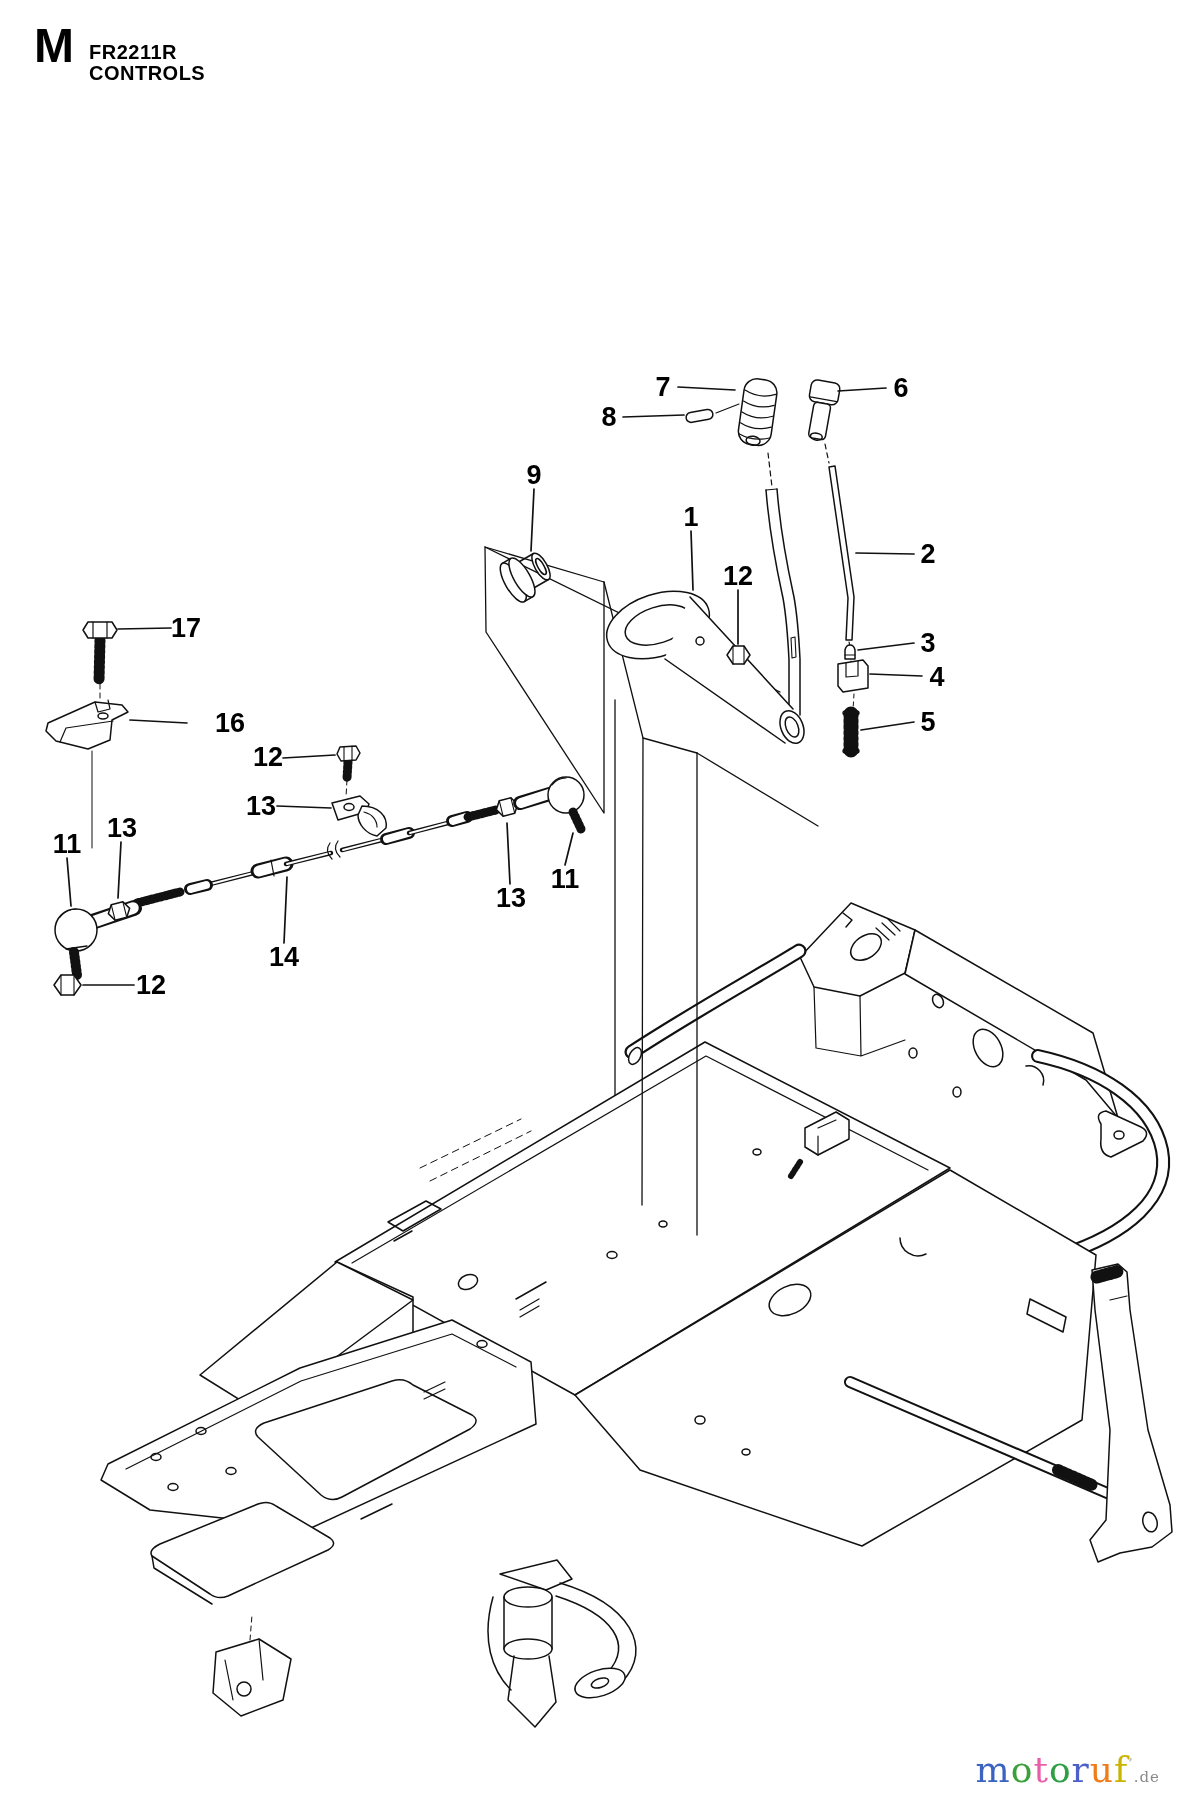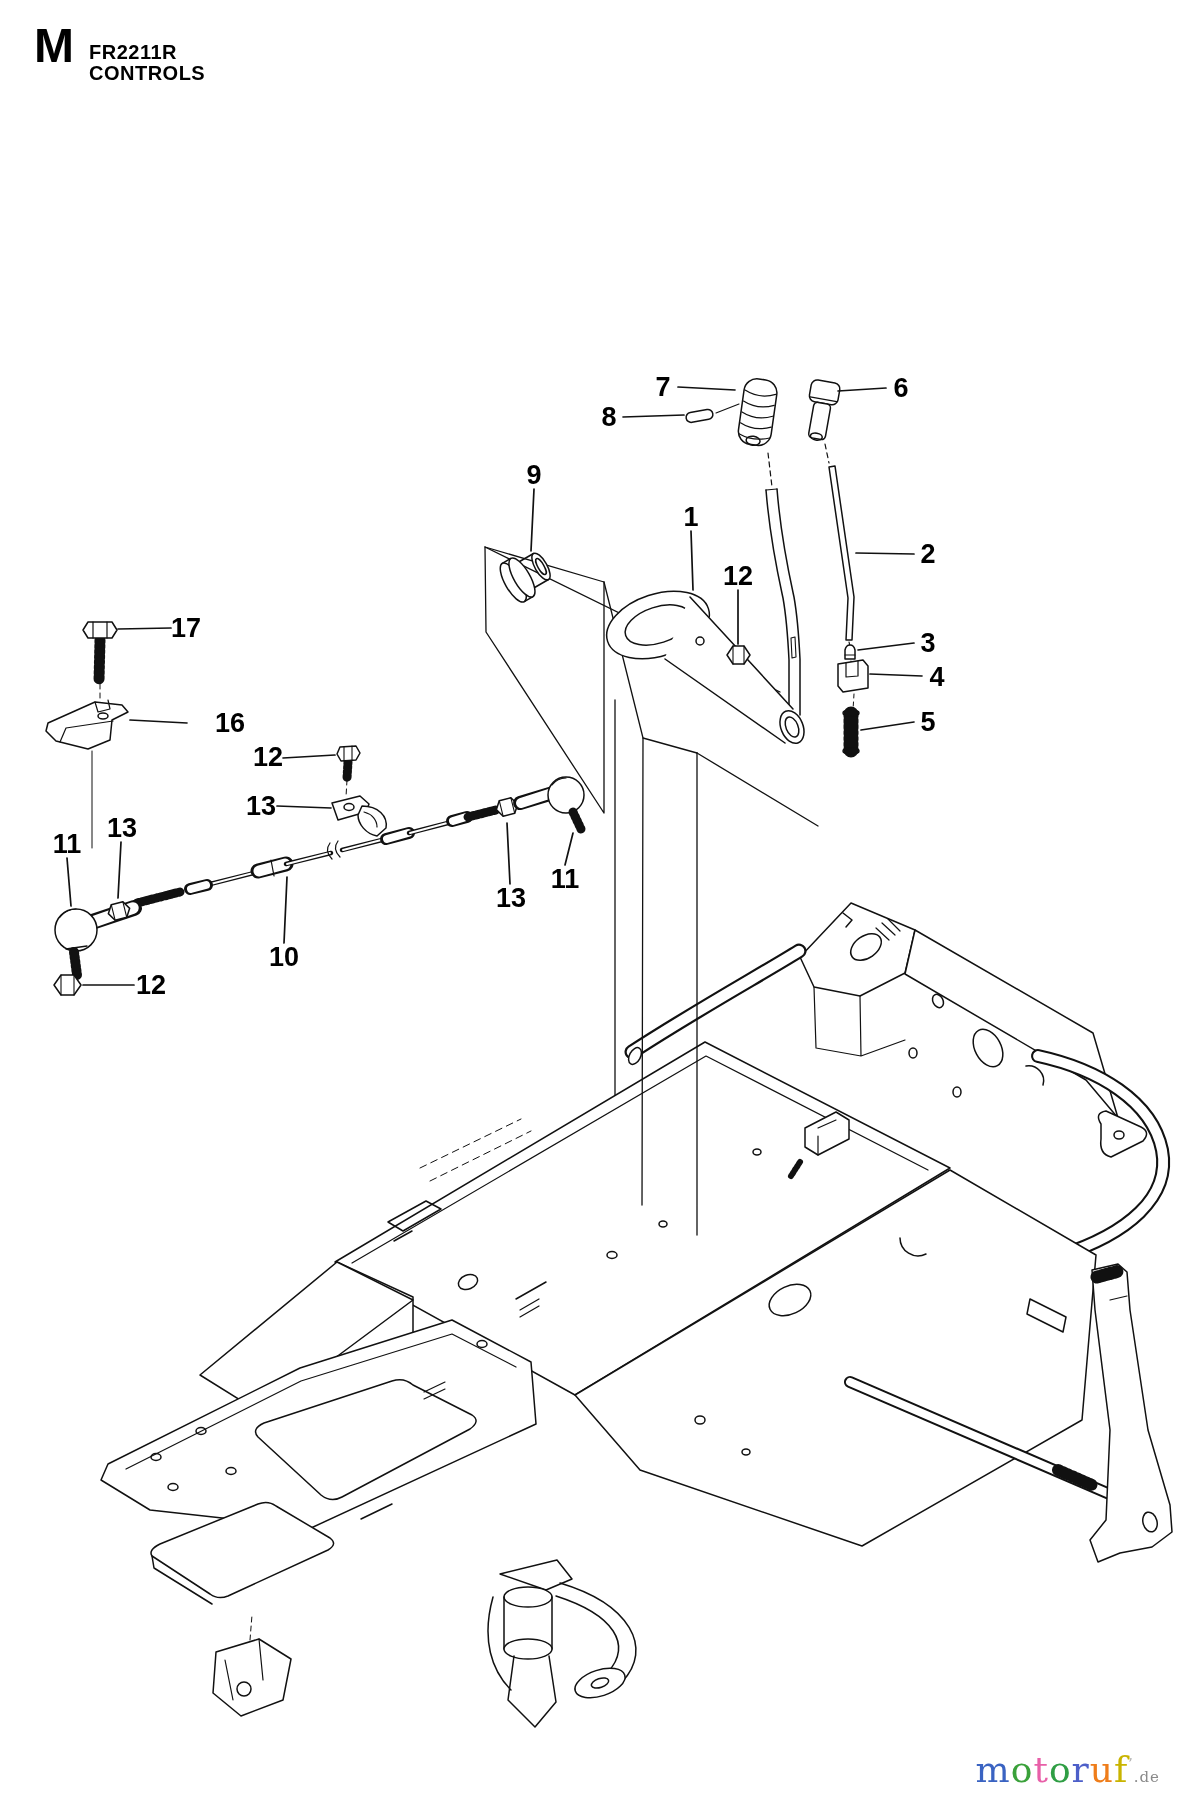--- a/index.html
+++ b/index.html
@@ -311,21 +311,21 @@
   <div id="callouts">
       <div class="callout" style="left: 691px; top: 517px;">1</div>
       <div class="callout" style="left: 928px; top: 554px;">2</div>
       <div class="callout" style="left: 928px; top: 643px;">3</div>
       <div class="callout" style="left: 937px; top: 677px;">4</div>
       <div class="callout" style="left: 928px; top: 722px;">5</div>
       <div class="callout" style="left: 901px; top: 388px;">6</div>
       <div class="callout" style="left: 663px; top: 387px;">7</div>
       <div class="callout" style="left: 609px; top: 417px;">8</div>
       <div class="callout" style="left: 534px; top: 475px;">9</div>
-      <div class="callout" style="left: 284px; top: 957px;">10</div>
+      <div class="callout" style="left: 284px; top: 957px;">14</div>
       <div class="callout" style="left: 67px; top: 844px;">11</div>
       <div class="callout" style="left: 565px; top: 879px;">11</div>
       <div class="callout" style="left: 151px; top: 985px;">12</div>
       <div class="callout" style="left: 738px; top: 576px;">12</div>
       <div class="callout" style="left: 122px; top: 828px;">13</div>
       <div class="callout" style="left: 511px; top: 898px;">13</div>
       <div class="callout" style="left: 261px; top: 806px;">13</div>
       <div class="callout" style="left: 268px; top: 757px;">12</div>
       <div class="callout" style="left: 202px; top: 723px; margin-left: 28px;">16</div>
       <div class="callout" style="left: 186px; top: 628px;">17</div>

